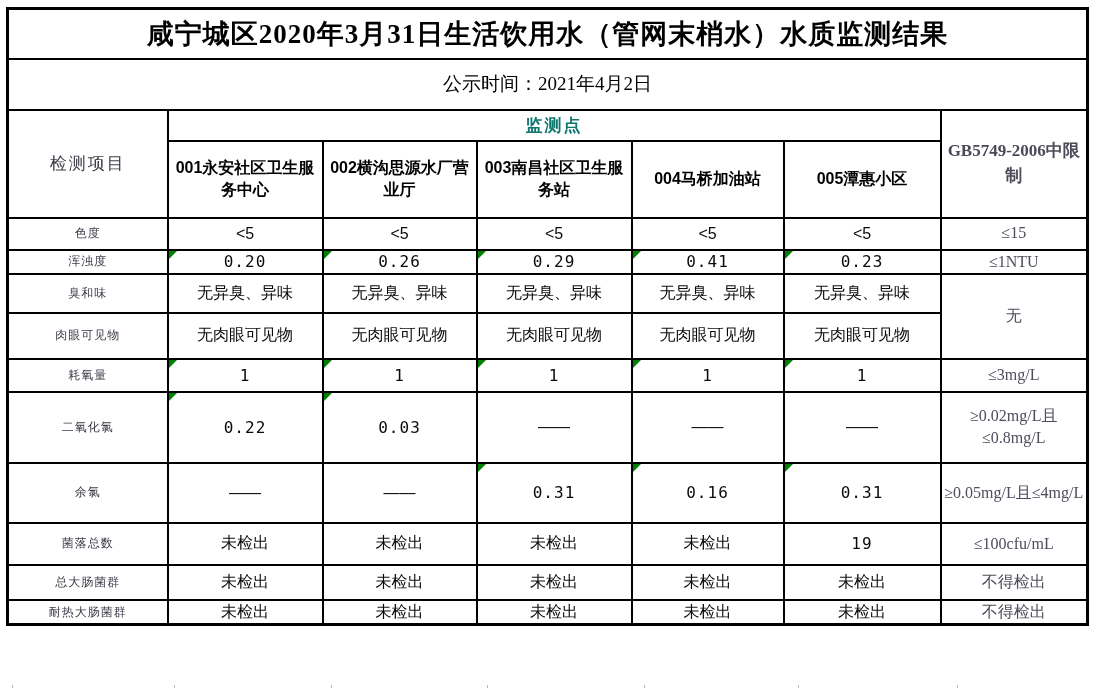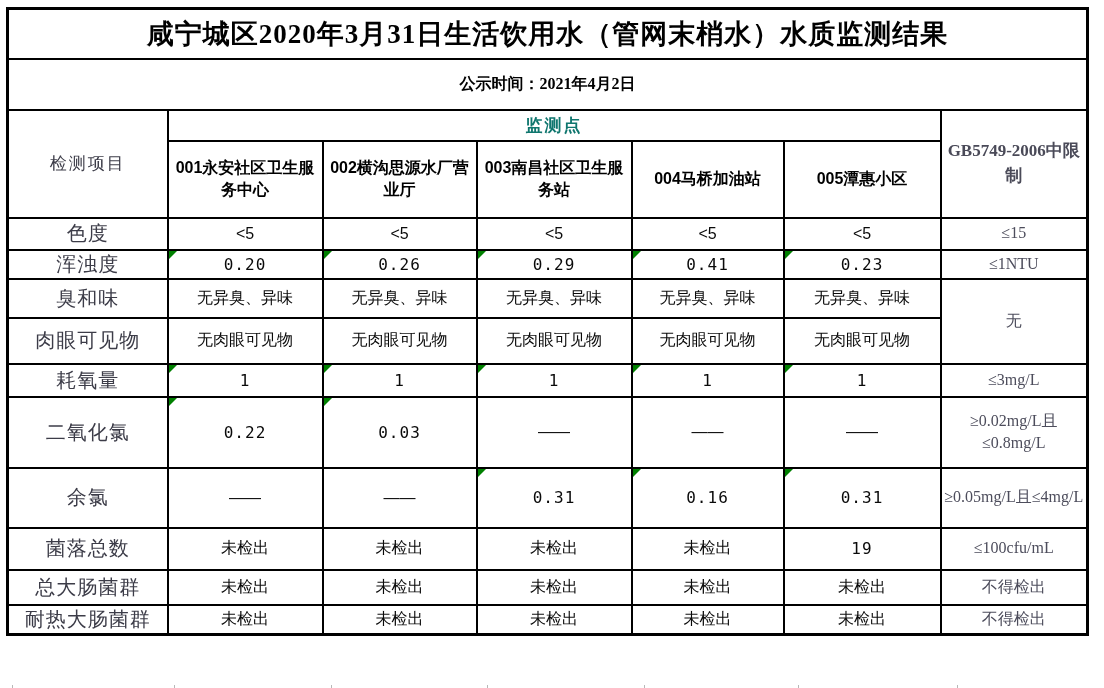--- a/index.html
+++ b/index.html
@@ -26,27 +26,27 @@
   tr.row-2{height:39px;}
   tr.row-3{height:46px;}
   tr.row-4{height:33px;}
   tr.row-5{height:71px;}
   tr.row-6{height:60px;}
   tr.row-7{height:42px;}
   tr.row-8{height:35px;}
   tr.row-9{height:19px;margin-top:27px;}
 
   .title-cell{font-size:27px;font-weight:bold;color:#000;letter-spacing:1px;}
-  .sub-cell{font-size:16px;font-weight:bold;color:#000;}
+  .sub-cell{font-size:19px;font-weight:normal;color:#000;}
   .corner-cell{font-size:17px;color:#3c3c48;letter-spacing:2px;}
   .group-cell{font-size:17px;font-weight:bold;color:#0f766e;letter-spacing:2px;}
   .gb-cell{font-size:17px;font-weight:bold;color:#4a4a58;line-height:1.45;}
   .site-cell{font-family:"Liberation Sans","DejaVu Sans",sans-serif;
      font-size:16px;font-weight:bold;color:#000;line-height:1.35;}
-  td.lab{font-size:20px;color:#3c3c48;letter-spacing:1px;}
+  td.lab{font-size:12px;color:#3c3c48;letter-spacing:1px;}
   td.val{font-size:16px;color:#0a0a0a;font-family:"Liberation Sans","DejaVu Sans",sans-serif;}
   td.val.num{font-family:"DejaVu Sans Mono","Liberation Mono",monospace;letter-spacing:1px;}
   td.limit{font-size:16px;color:#4d4d5c;line-height:1.4;}
   .tri{position:absolute;top:0;left:0;width:0;height:0;
        border-top:8px solid #008000;border-right:8px solid transparent;}
   .stubs{position:absolute;top:678px;left:6px;width:1096px;height:8px;}
   .stub{position:absolute;top:0;width:1px;height:7px;background:#b8b8b8;}
 </style>
 </head>
 <body>

